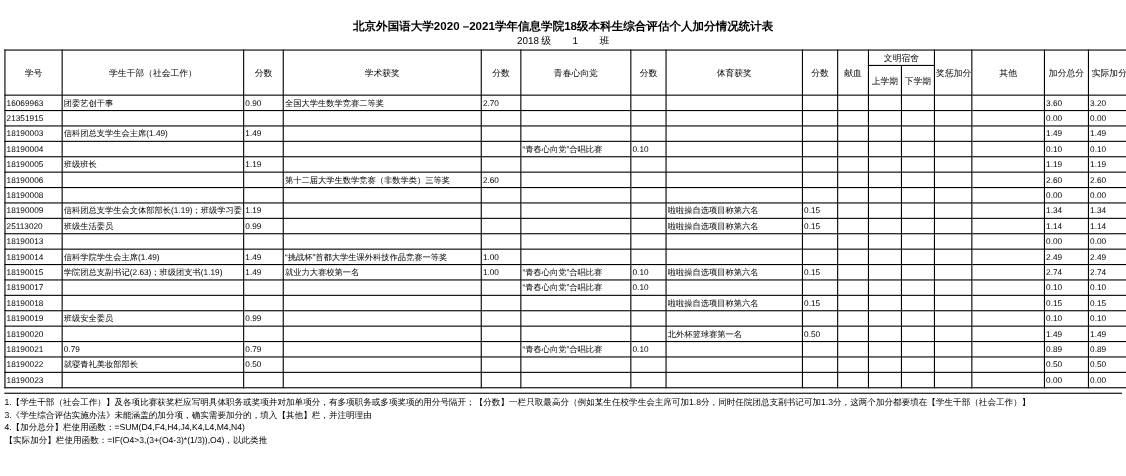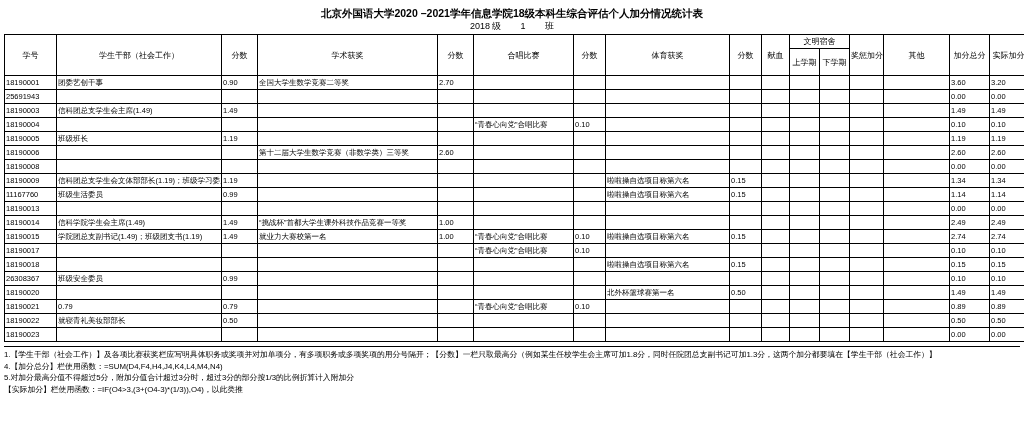--- a/index.html
+++ b/index.html
@@ -19,21 +19,21 @@
     height: 433px;
     position: relative;
     box-sizing: border-box;
     padding: 2px 4px 0 4px;
   }
   .doc-title {
     text-align: center;
     font-size: 10.5px;
     font-weight: bold;
     line-height: 14px;
-    margin: 4px 0 0 0;
+    margin: 15px 0 0 0;
     letter-spacing: 0px;
   }
   .subtitle-row {
     display: flex;
     justify-content: center;
     align-items: center;
     font-size: 9px;
     line-height: 12px;
     margin: 0 0 2px 0;
     gap: 2px;
@@ -116,57 +116,57 @@
       <col style="width:40px">
       <col style="width:38px">
     </colgroup>
     <thead>
       <tr>
         <th rowspan="2">学号</th>
         <th rowspan="2">学生干部（社会工作）</th>
         <th rowspan="2">分数</th>
         <th rowspan="2">学术获奖</th>
         <th rowspan="2">分数</th>
-        <th rowspan="2">合唱比赛</th>
+        <th rowspan="2">青春心向党</th>
         <th rowspan="2">分数</th>
         <th rowspan="2">体育获奖</th>
         <th rowspan="2">分数</th>
         <th rowspan="2">献血</th>
         <th colspan="2" style="height:13px">文明宿舍</th>
         <th rowspan="2">奖惩加分</th>
         <th rowspan="2">其他</th>
         <th rowspan="2">加分总分</th>
         <th rowspan="2">实际加分</th>
       </tr>
       <tr>
         <th class="sub-head">上学期</th>
         <th class="sub-head">下学期</th>
       </tr>
     </thead>
     <tbody>
         <tr>
-          <td class="idcell">18190001</td>
+          <td class="idcell">16069963</td>
           <td class="txt">团委艺创干事</td>
           <td class="num">0.90</td>
           <td class="txt">全国大学生数学竞赛二等奖</td>
           <td class="num">2.70</td>
           <td class="txt"></td>
           <td class="num"></td>
           <td class="txt"></td>
           <td class="num"></td>
           <td class="num"></td>
           <td class="num"></td>
           <td class="num"></td>
           <td class="num"></td>
           <td class="txt"></td>
           <td class="num">3.60</td>
           <td class="num">3.20</td>
         </tr>
         <tr>
-          <td class="idcell">25691943</td>
+          <td class="idcell">21351915</td>
           <td class="txt"></td>
           <td class="num"></td>
           <td class="txt"></td>
           <td class="num"></td>
           <td class="txt"></td>
           <td class="num"></td>
           <td class="txt"></td>
           <td class="num"></td>
           <td class="num"></td>
           <td class="num"></td>
@@ -278,21 +278,21 @@
           <td class="num">0.15</td>
           <td class="num"></td>
           <td class="num"></td>
           <td class="num"></td>
           <td class="num"></td>
           <td class="txt"></td>
           <td class="num">1.34</td>
           <td class="num">1.34</td>
         </tr>
         <tr>
-          <td class="idcell">11167760</td>
+          <td class="idcell">25113020</td>
           <td class="txt">班级生活委员</td>
           <td class="num">0.99</td>
           <td class="txt"></td>
           <td class="num"></td>
           <td class="txt"></td>
           <td class="num"></td>
           <td class="txt">啦啦操自选项目称第六名</td>
           <td class="num">0.15</td>
           <td class="num"></td>
           <td class="num"></td>
@@ -333,21 +333,21 @@
           <td class="num"></td>
           <td class="num"></td>
           <td class="num"></td>
           <td class="num"></td>
           <td class="txt"></td>
           <td class="num">2.49</td>
           <td class="num">2.49</td>
         </tr>
         <tr>
           <td class="idcell">18190015</td>
-          <td class="txt">学院团总支副书记(1.49)；班级团支书(1.19)</td>
+          <td class="txt">学院团总支副书记(2.63)；班级团支书(1.19)</td>
           <td class="num">1.49</td>
           <td class="txt">就业力大赛校第一名</td>
           <td class="num">1.00</td>
           <td class="txt">“青春心向党”合唱比赛</td>
           <td class="num">0.10</td>
           <td class="txt">啦啦操自选项目称第六名</td>
           <td class="num">0.15</td>
           <td class="num"></td>
           <td class="num"></td>
           <td class="num"></td>
@@ -386,21 +386,21 @@
           <td class="num">0.15</td>
           <td class="num"></td>
           <td class="num"></td>
           <td class="num"></td>
           <td class="num"></td>
           <td class="txt"></td>
           <td class="num">0.15</td>
           <td class="num">0.15</td>
         </tr>
         <tr>
-          <td class="idcell">26308367</td>
+          <td class="idcell">18190019</td>
           <td class="txt">班级安全委员</td>
           <td class="num">0.99</td>
           <td class="txt"></td>
           <td class="num"></td>
           <td class="txt"></td>
           <td class="num"></td>
           <td class="txt"></td>
           <td class="num"></td>
           <td class="num"></td>
           <td class="num"></td>
@@ -482,19 +482,19 @@
           <td class="num">0.00</td>
           <td class="num">0.00</td>
         </tr>
       </tbody>
   </table>
 
   <div class="notes">
     <hr class="hr">
     <div>
         <div class="nline">1.【学生干部（社会工作）】及各项比赛获奖栏应写明具体职务或奖项并对加单项分，有多项职务或多项奖项的用分号隔开；【分数】一栏只取最高分（例如某生任校学生会主席可加1.8分，同时任院团总支副书记可加1.3分，这两个加分都要填在【学生干部（社会工作）】</div>
+        <div class="nline">3.《学生综合评估实施办法》未能涵盖的加分项，确实需要加分的，填入【其他】栏，并注明理由</div>
         <div class="nline">4.【加分总分】栏使用函数：=SUM(D4,F4,H4,J4,K4,L4,M4,N4)</div>
-        <div class="nline">5.对加分最高分值不得超过5分，附加分值合计超过3分时，超过3分的部分按1/3的比例折算计入附加分</div>
         <div class="nline">【实际加分】栏使用函数：=IF(O4&gt;3,(3+(O4-3)*(1/3)),O4)，以此类推</div>
       </div>
   </div>
 
 </div>
 
 </body></html>

